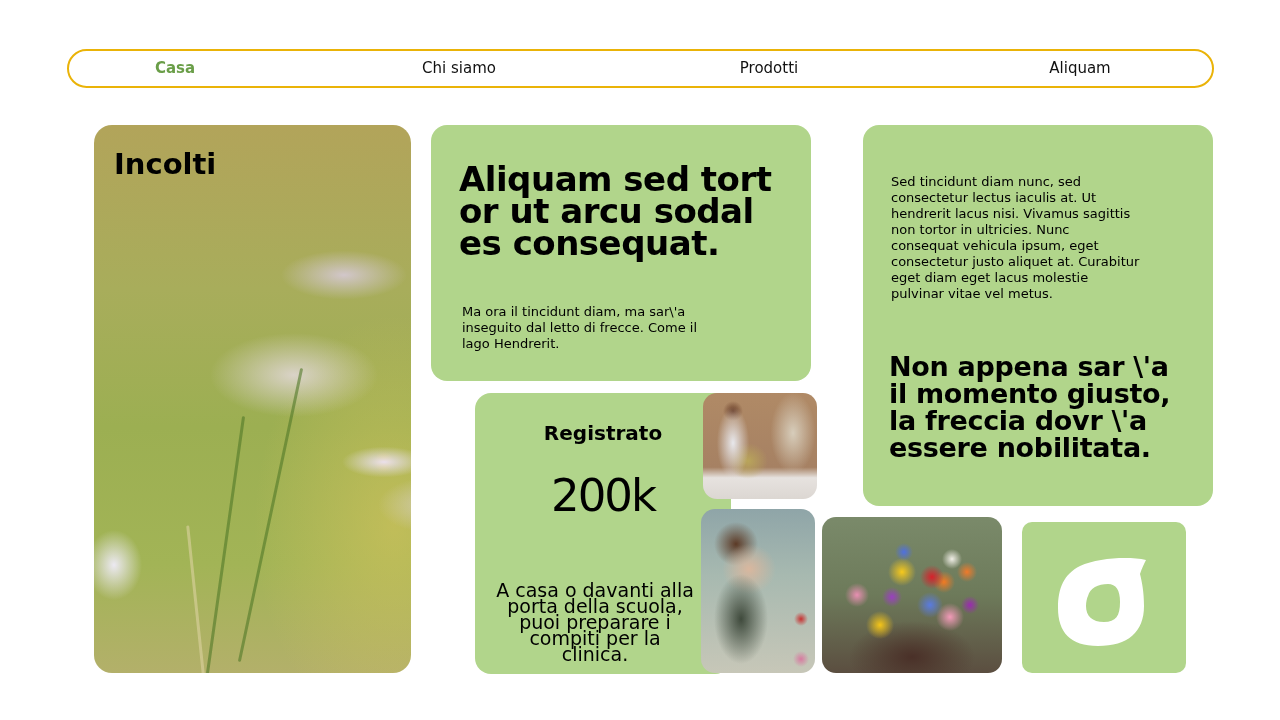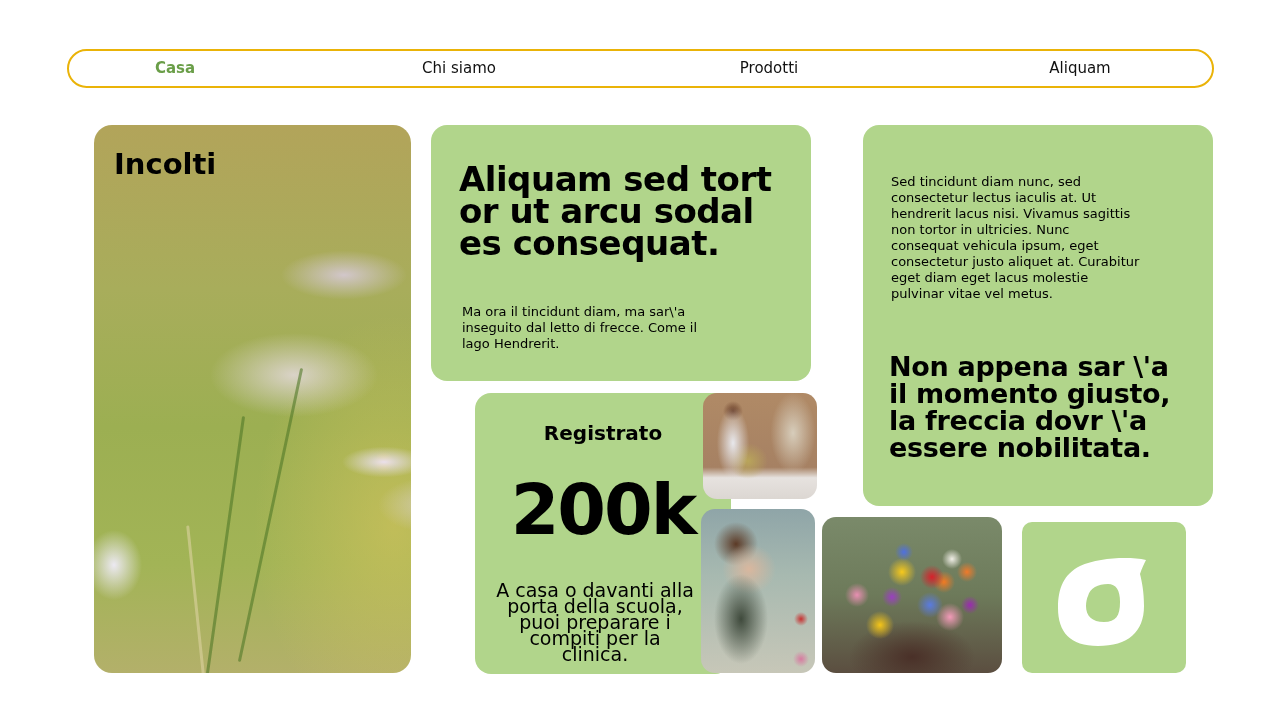--- a/index.html
+++ b/index.html
@@ -54,21 +54,21 @@
       position: absolute; left: 28px; top: 49px; width: 250px;
       font-size: 13px; line-height: 16px;
     }
     .text-heading {
       position: absolute; left: 26px; top: 228px; width: 300px;
       font-size: 27px; font-weight: bold; line-height: 27px; letter-spacing: -0.3px;
     }
 
     .stat-card { left: 427px; top: 393px; width: 256px; height: 281px; margin-left: 48px; }
     .stat-label { position: absolute; left: 0; right: 0; top: 28px; text-align: center; font-size: 20px; font-weight: bold; }
-    .stat-value { position: absolute; left: 0; right: 0; top: 76px; text-align: center; font-size: 70px; font-weight: bold; letter-spacing: -2px; }
+    .stat-value { position: absolute; left: 0; right: 0; top: 76px; text-align: center; font-size: 45px; font-weight: normal; letter-spacing: -2px; }
     .stat-desc { position: absolute; left: 20px; right: 36px; top: 189px; text-align: center; font-size: 19px; line-height: 16px; }
 
     .thumb { position: absolute; border-radius: 14px; overflow: hidden; }
     .thumb-1 {
       left: 703px; top: 393px; width: 114px; height: 106px;
       background:
         radial-gradient(ellipse 18px 40px at 30px 50px, #e8e8ec, rgba(232,232,236,0) 90%),
         radial-gradient(circle 10px at 30px 18px, #6a3f2a, rgba(106,63,42,0) 100%),
         radial-gradient(ellipse 22px 20px at 45px 68px, #b9a55a, rgba(185,165,90,0) 90%),
         radial-gradient(ellipse 25px 45px at 90px 40px, #d7cdbb, rgba(215,205,187,0) 90%),

